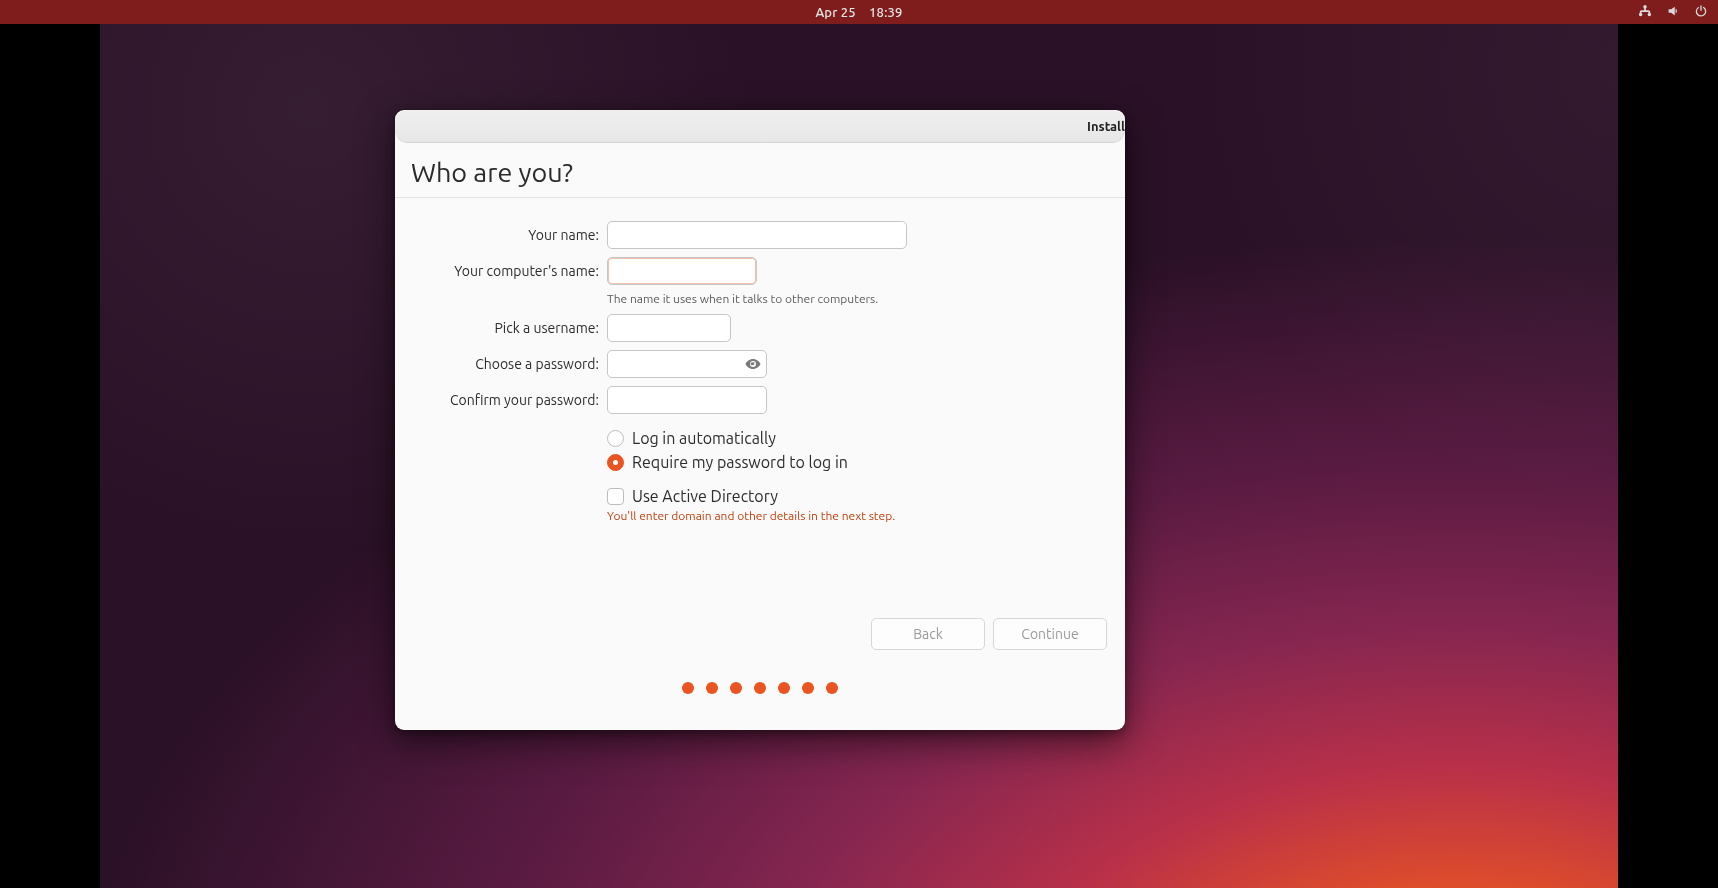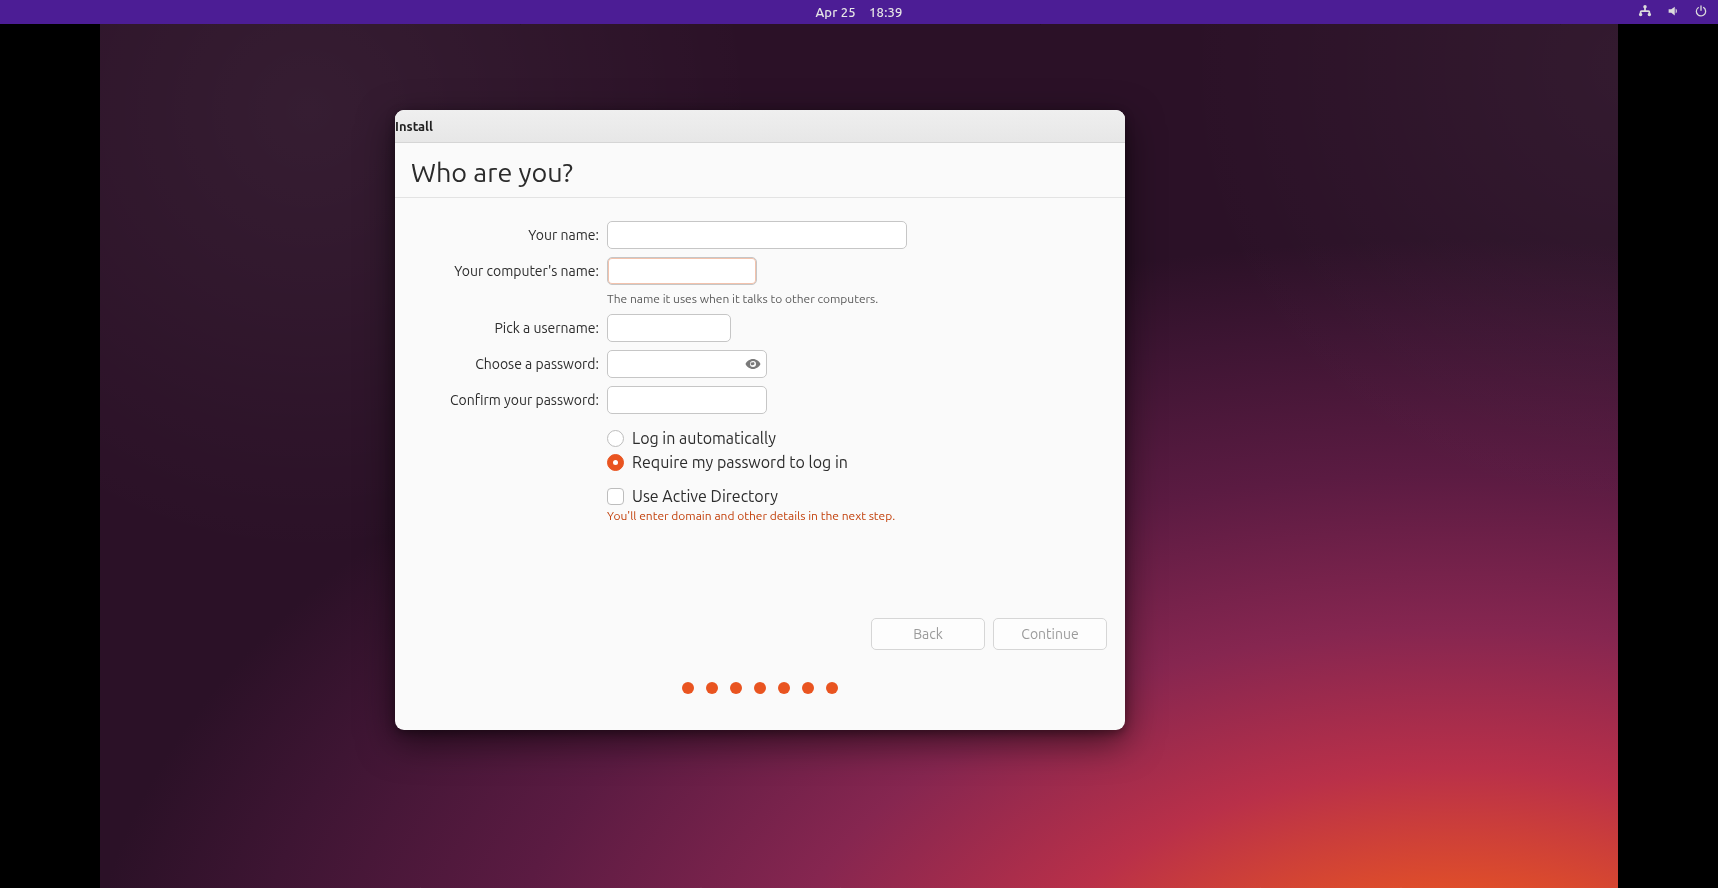--- a/index.html
+++ b/index.html
@@ -10,21 +10,21 @@
     font-family: "Ubuntu", "Noto Sans", "Segoe UI", Arial, sans-serif;
     overflow: hidden;
     background: #000;
   }
 
   
   .top-bar {
     position: absolute;
     top: 0; left: 0; right: 0;
     height: 24px;
-    background: #4c1d95;
+    background: #7f1d1d;
     color: #e6e6e6;
     font-size: 13px;
     display: flex;
     align-items: center;
     justify-content: center;
     z-index: 10;
   }
   .top-bar .clock {
     font-weight: 500;
     letter-spacing: .2px;
@@ -103,24 +103,25 @@
     font-size: 14px;
     color: #2c2c2c;
   }
 
   .titlebar {
     height: 32px;
     background: linear-gradient(#efefef, #e7e7e7);
     border-bottom: 1px solid #d5d5d5;
     display: flex;
     align-items: center;
-    justify-content: flex-start;
+    justify-content: flex-end;
     font-weight: 600;
     color: #222;
     font-size: 13px;
+    border-radius: 13px;
   }
 
   .heading {
     padding: 14px 24px 10px 16px;
     font-size: 27px;
     font-weight: 400;
     color: #2b2b2b;
     border-bottom: 1px solid #e3e3e3;
   }
 

